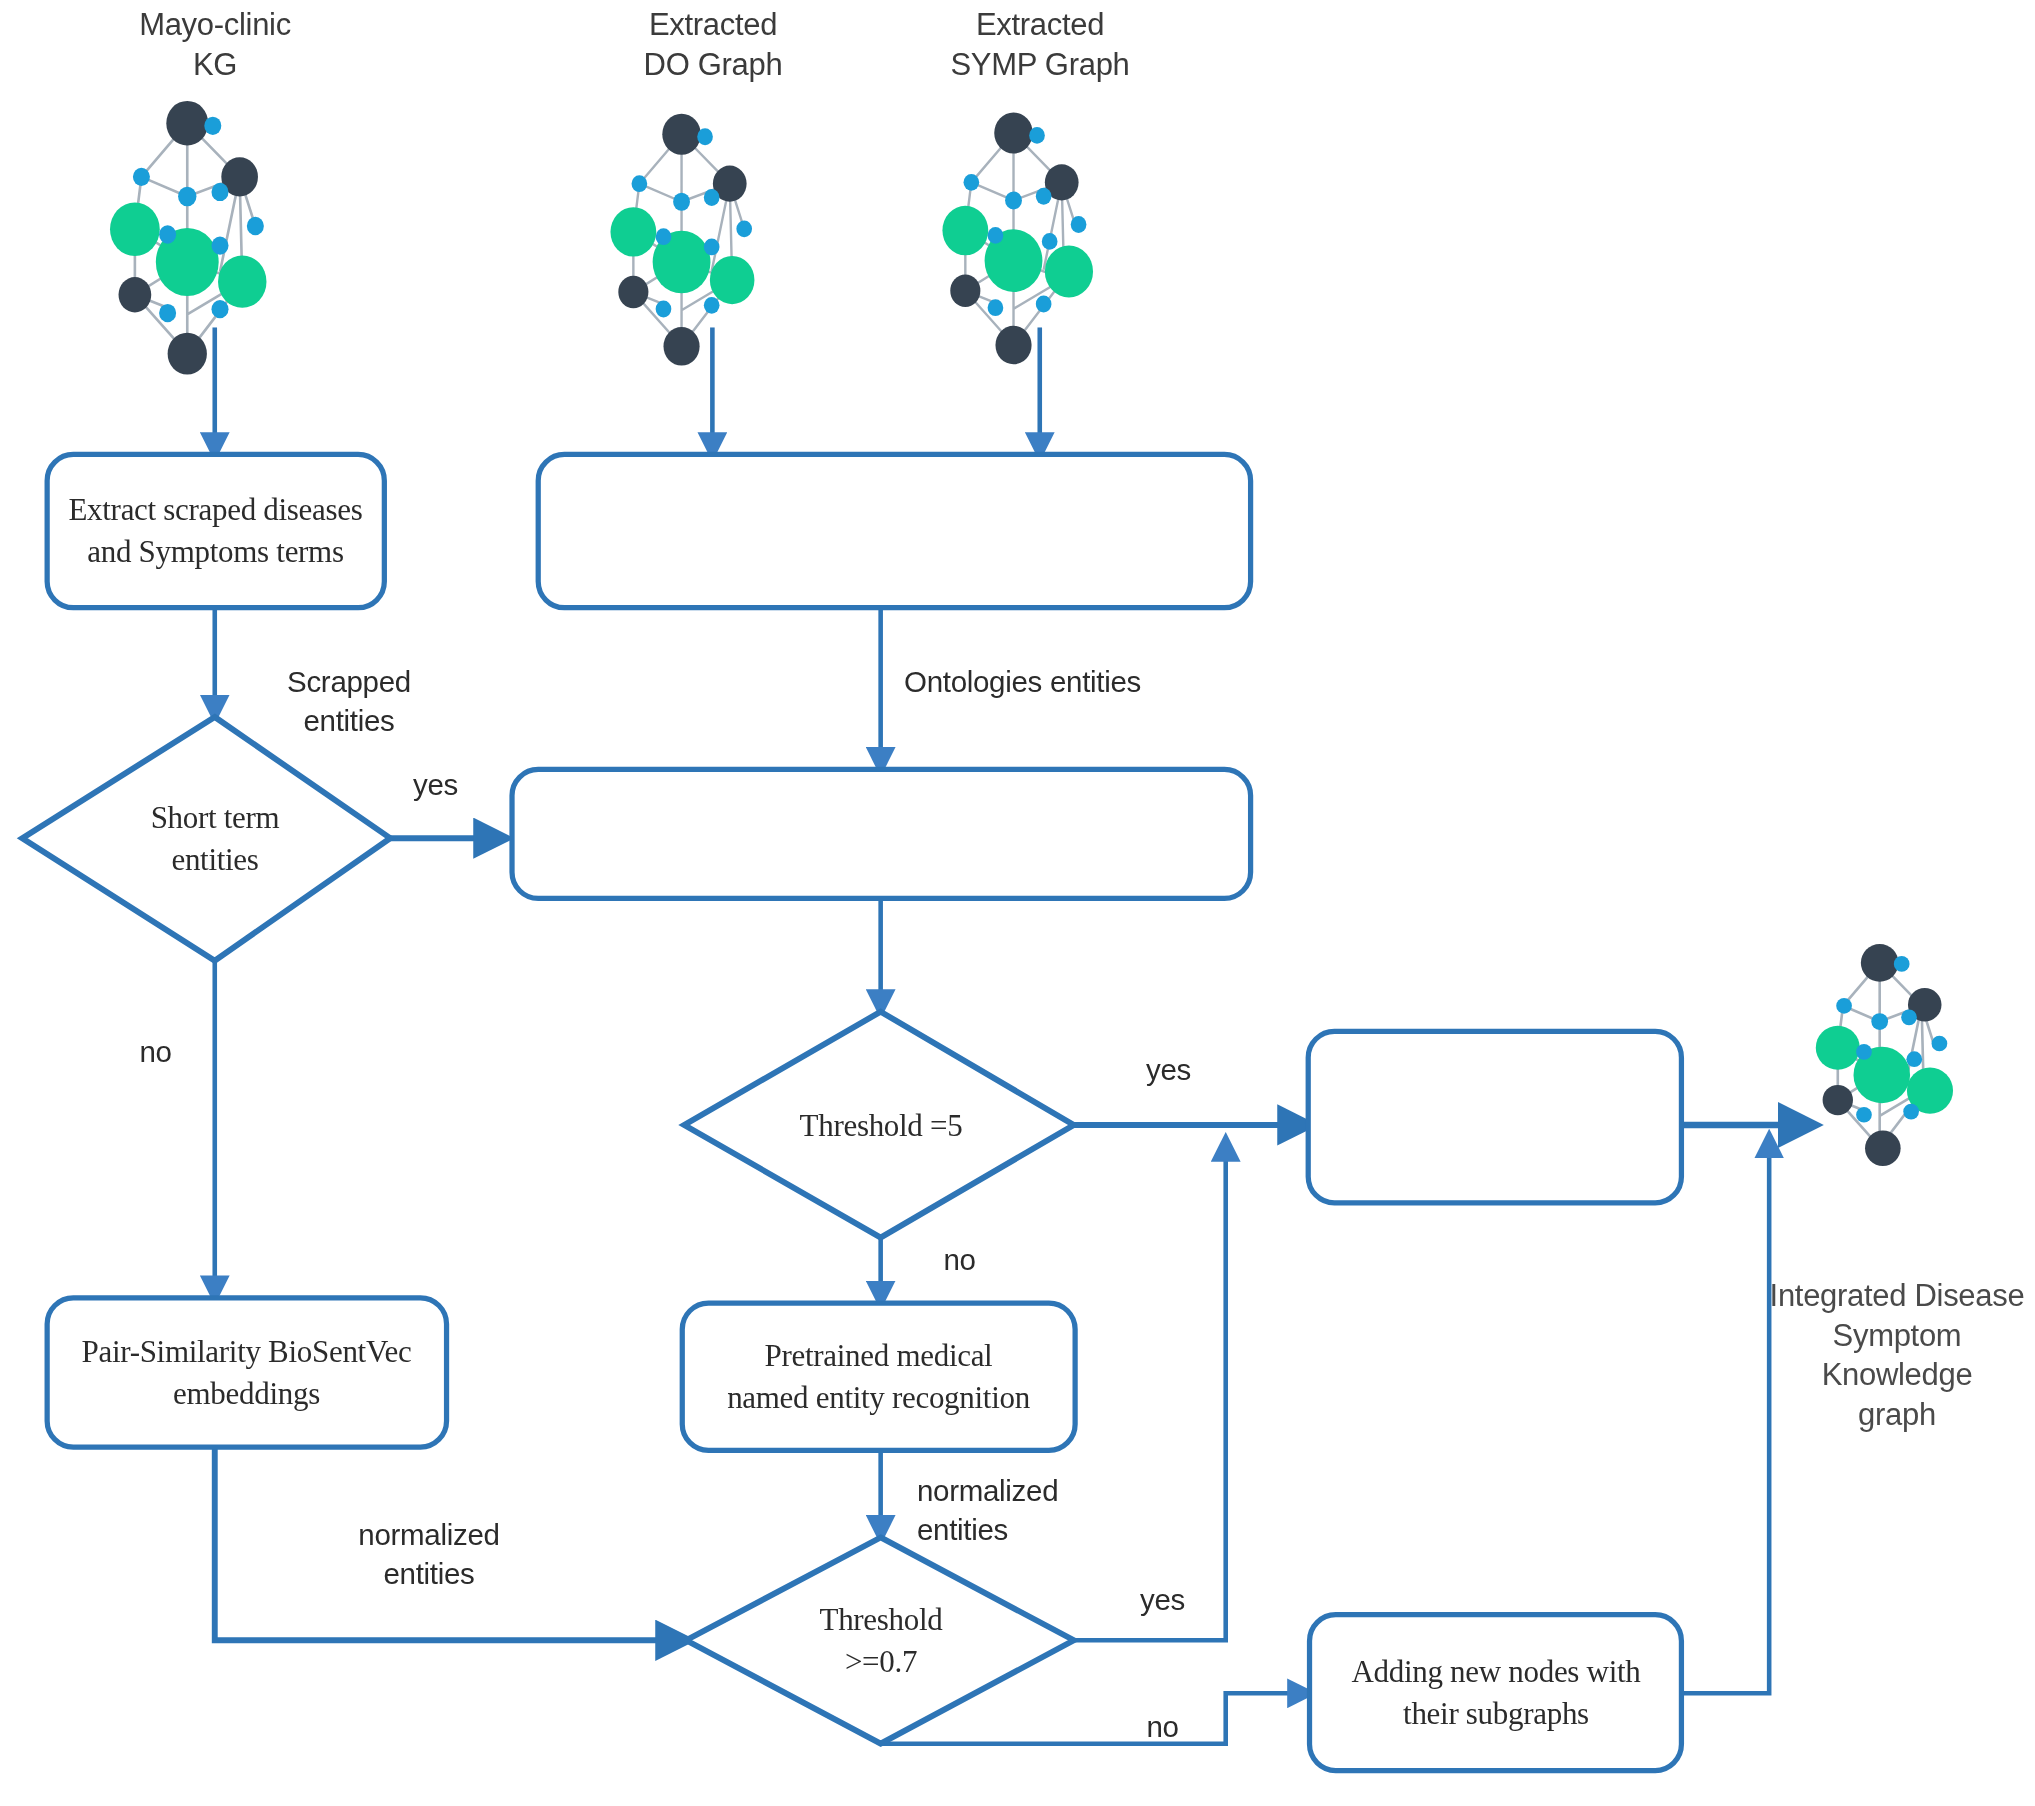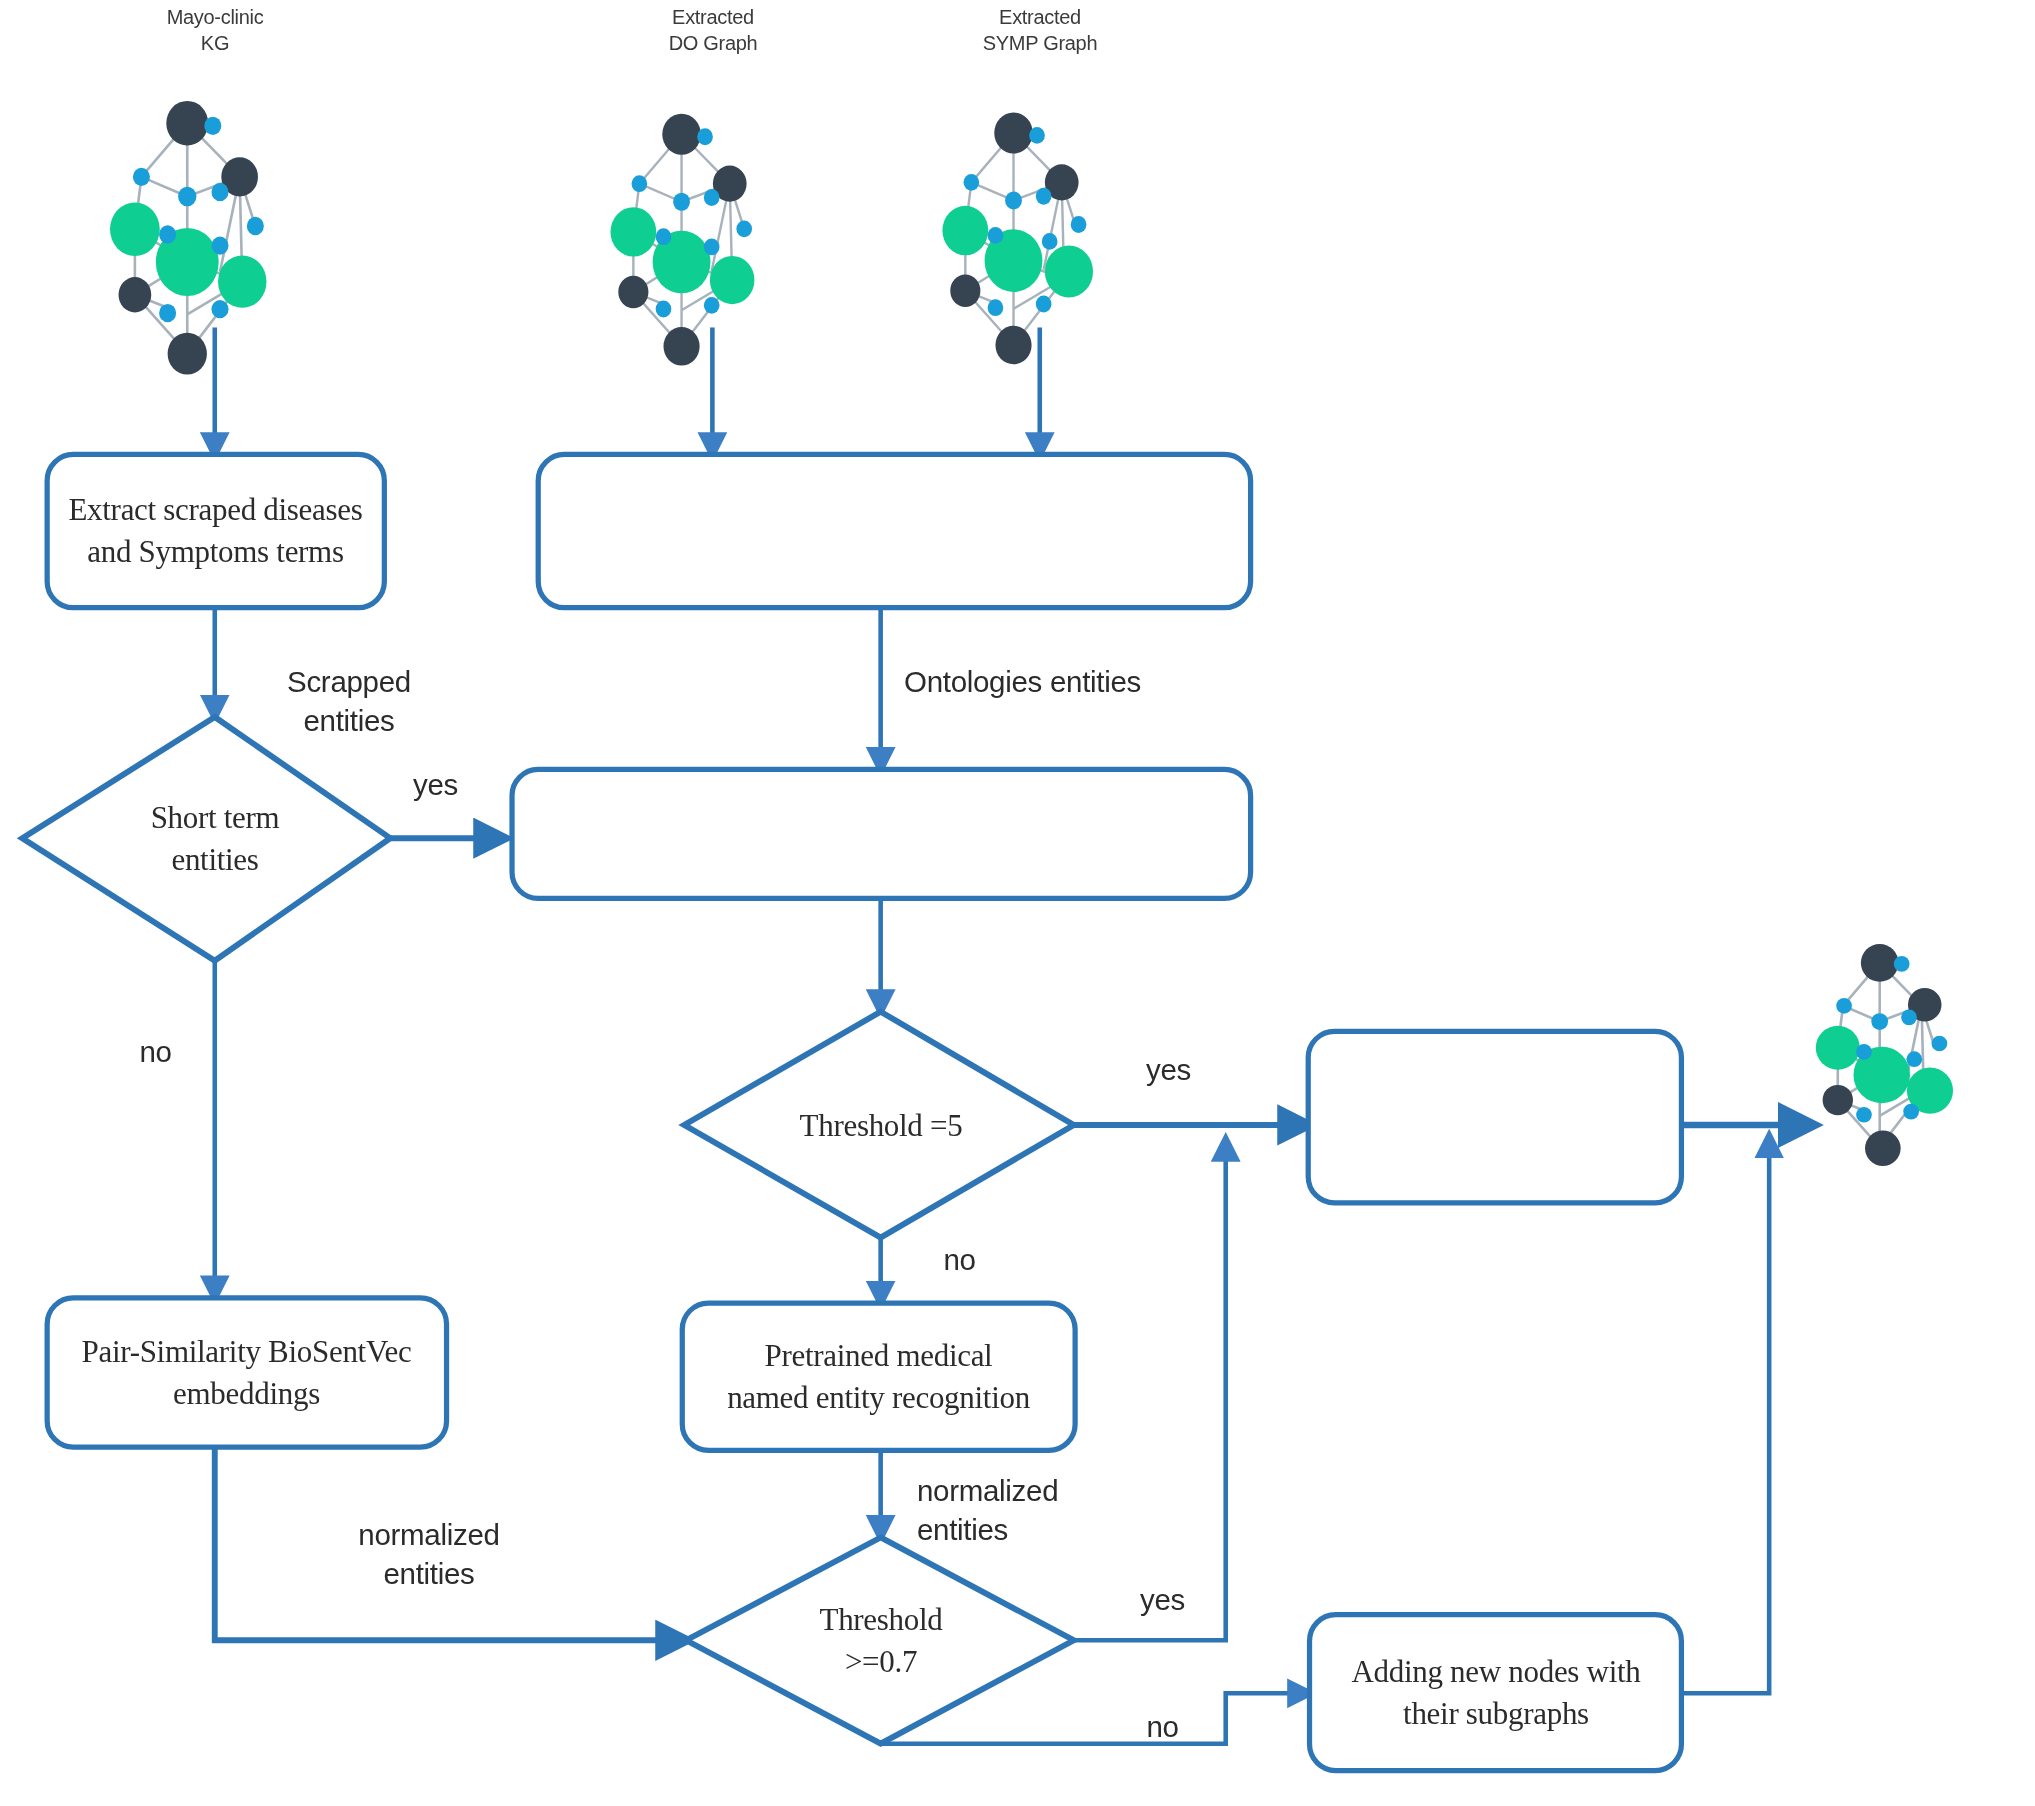--- a/index.html
+++ b/index.html
@@ -21,21 +21,21 @@
     position: absolute;
     left: 0;
     top: 0;
     width: 2035px;
     height: 1806px;
   }
   .kg-caption {
     position: absolute;
     text-align: center;
     color: #3b3b3b;
-    font-size: 20px;
+    font-size: 31px;
     line-height: 1.28;
     font-family: "Liberation Sans", sans-serif;
     letter-spacing: -0.3px;
   }
   .kg-caption.final {
     color: #4a4a4a;
     font-size: 31px;
   }
   .proc-label {
     position: absolute;
@@ -250,20 +250,25 @@
   <div class="kg-caption" style="left:582px; top:5.2px; width:262px;">
     <div>Extracted</div>
     <div>DO Graph</div>
   </div>
 
   <div class="kg-caption" style="left:909px; top:5.2px; width:262px;">
     <div>Extracted</div>
     <div>SYMP Graph</div>
   </div>
 
+  <div class="kg-caption final" style="left:1763px; top:1276px; width:268px;">
+    <div>Integrated Disease</div>
+    <div>Symptom Knowledge</div>
+    <div>graph</div>
+  </div>
 
   <div class="proc-label" style="left:47px; top:454px; width:337px; height:153px; white-space:pre-line;">Extract scraped diseases
 and Symptoms terms</div>
 
 
 
 
   <div class="proc-label" style="left:47px; top:1298px; width:399px; height:149px; white-space:pre-line;">Pair-Similarity BioSentVec
 embeddings</div>
 

